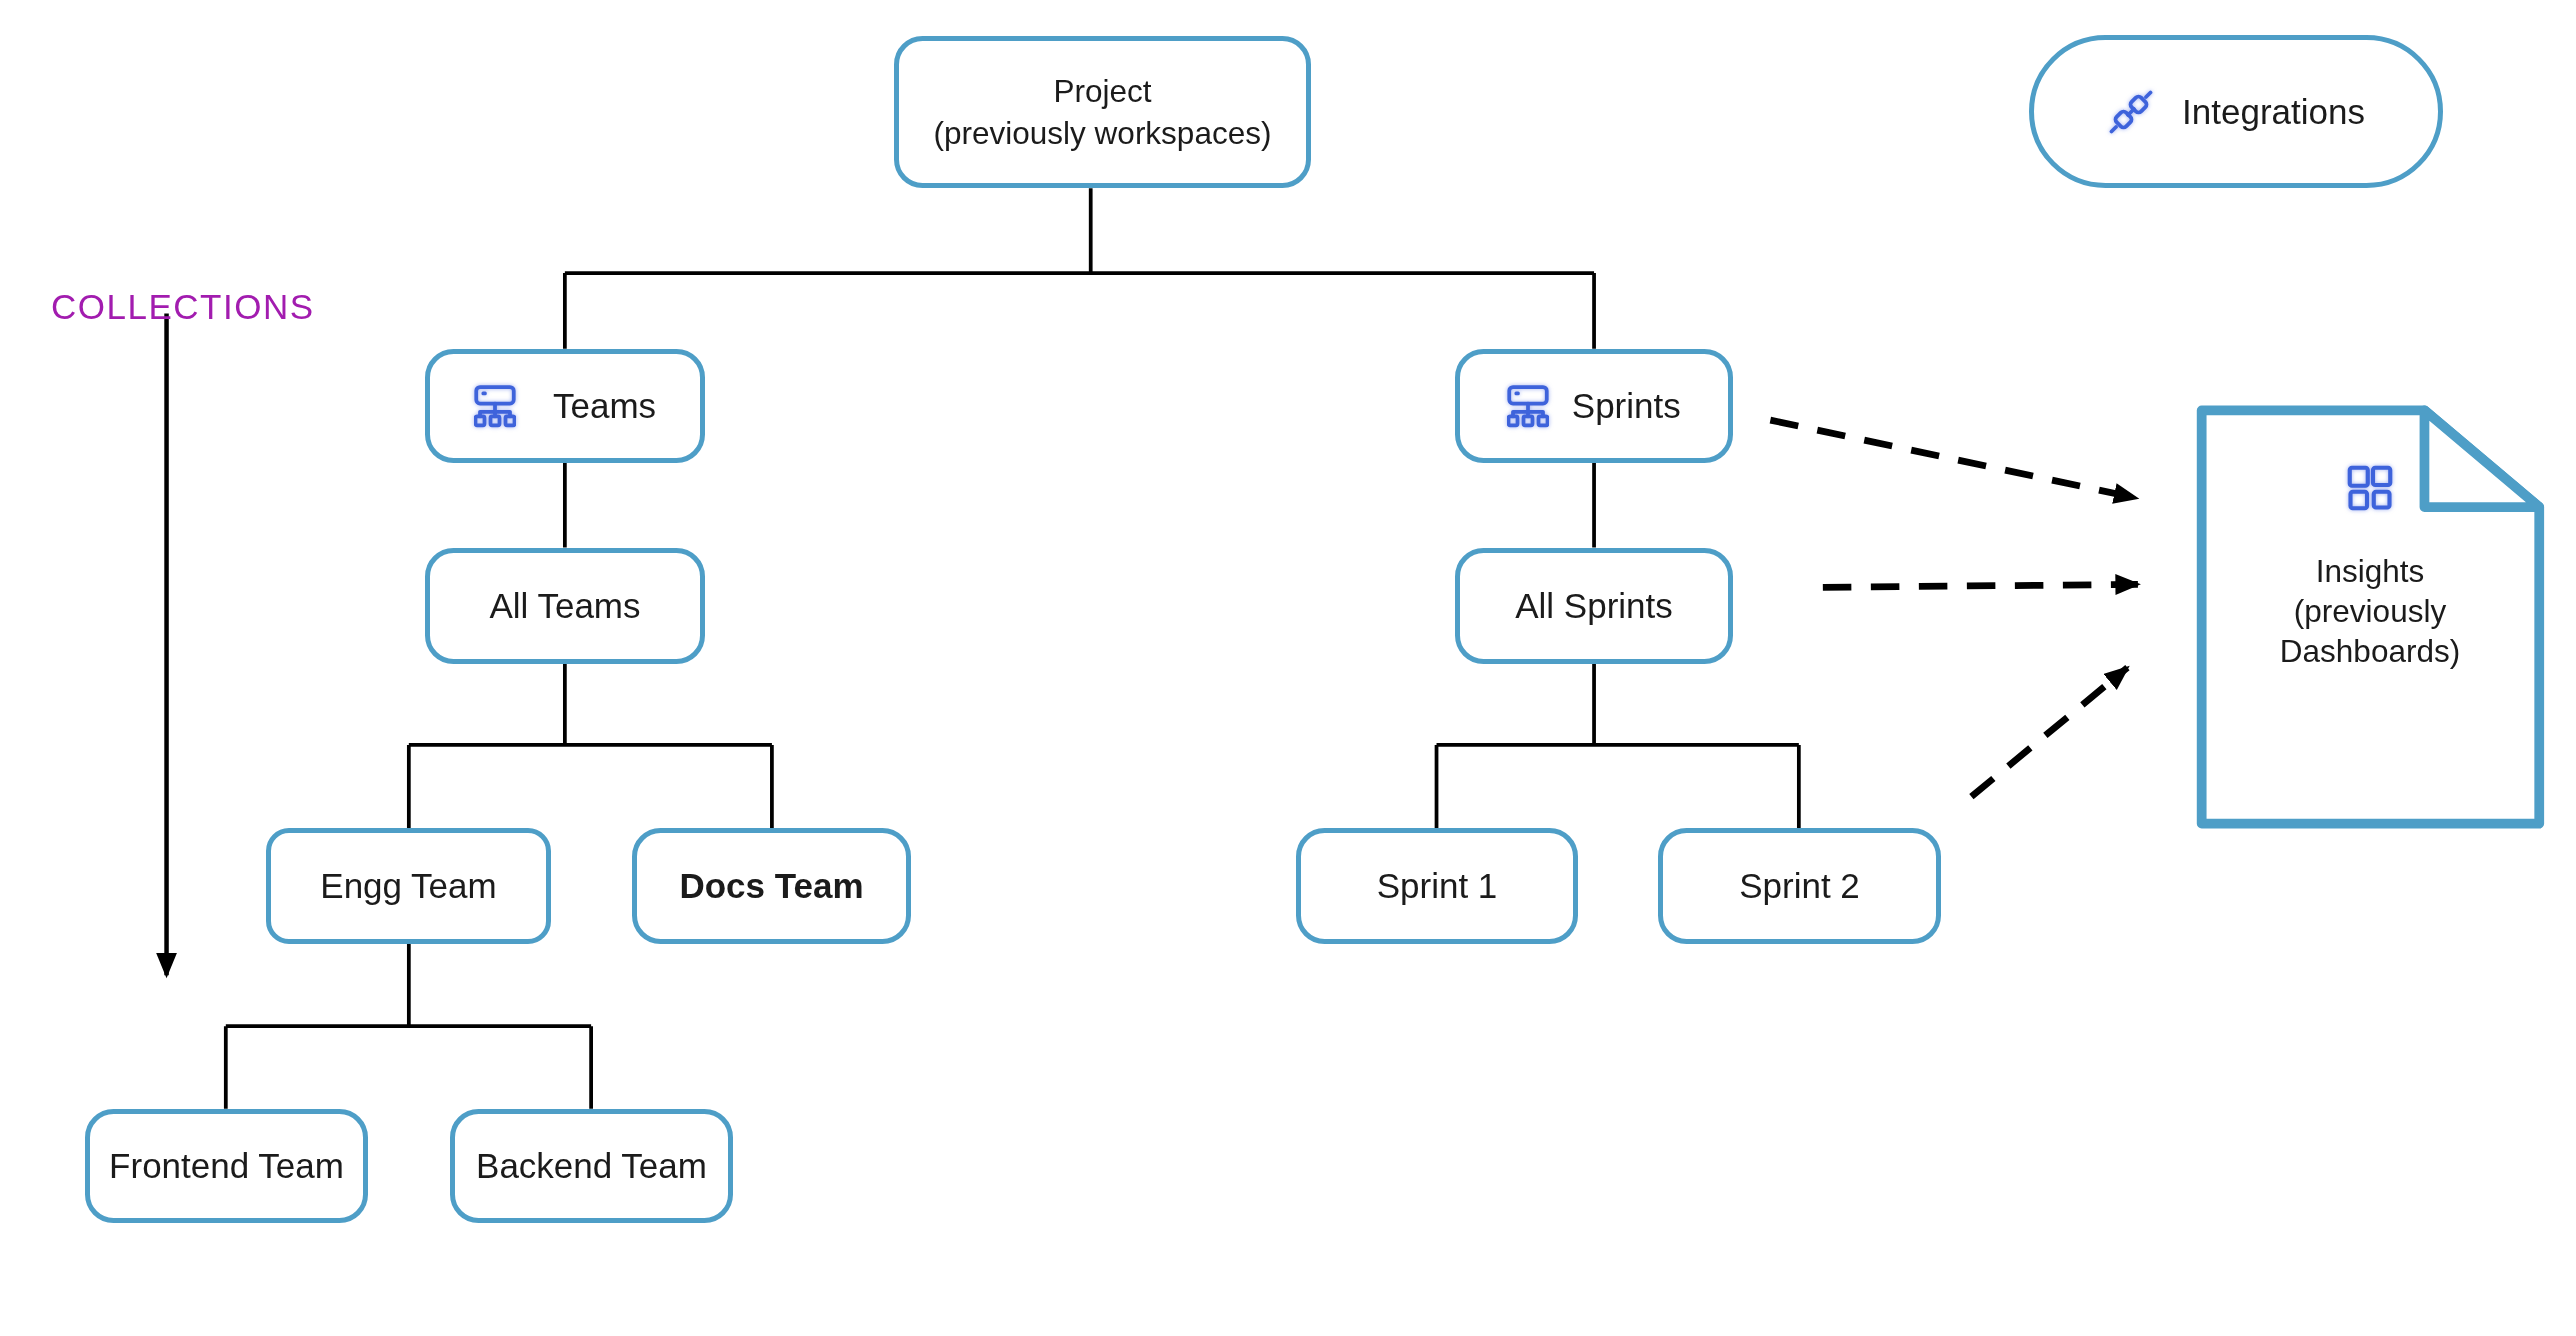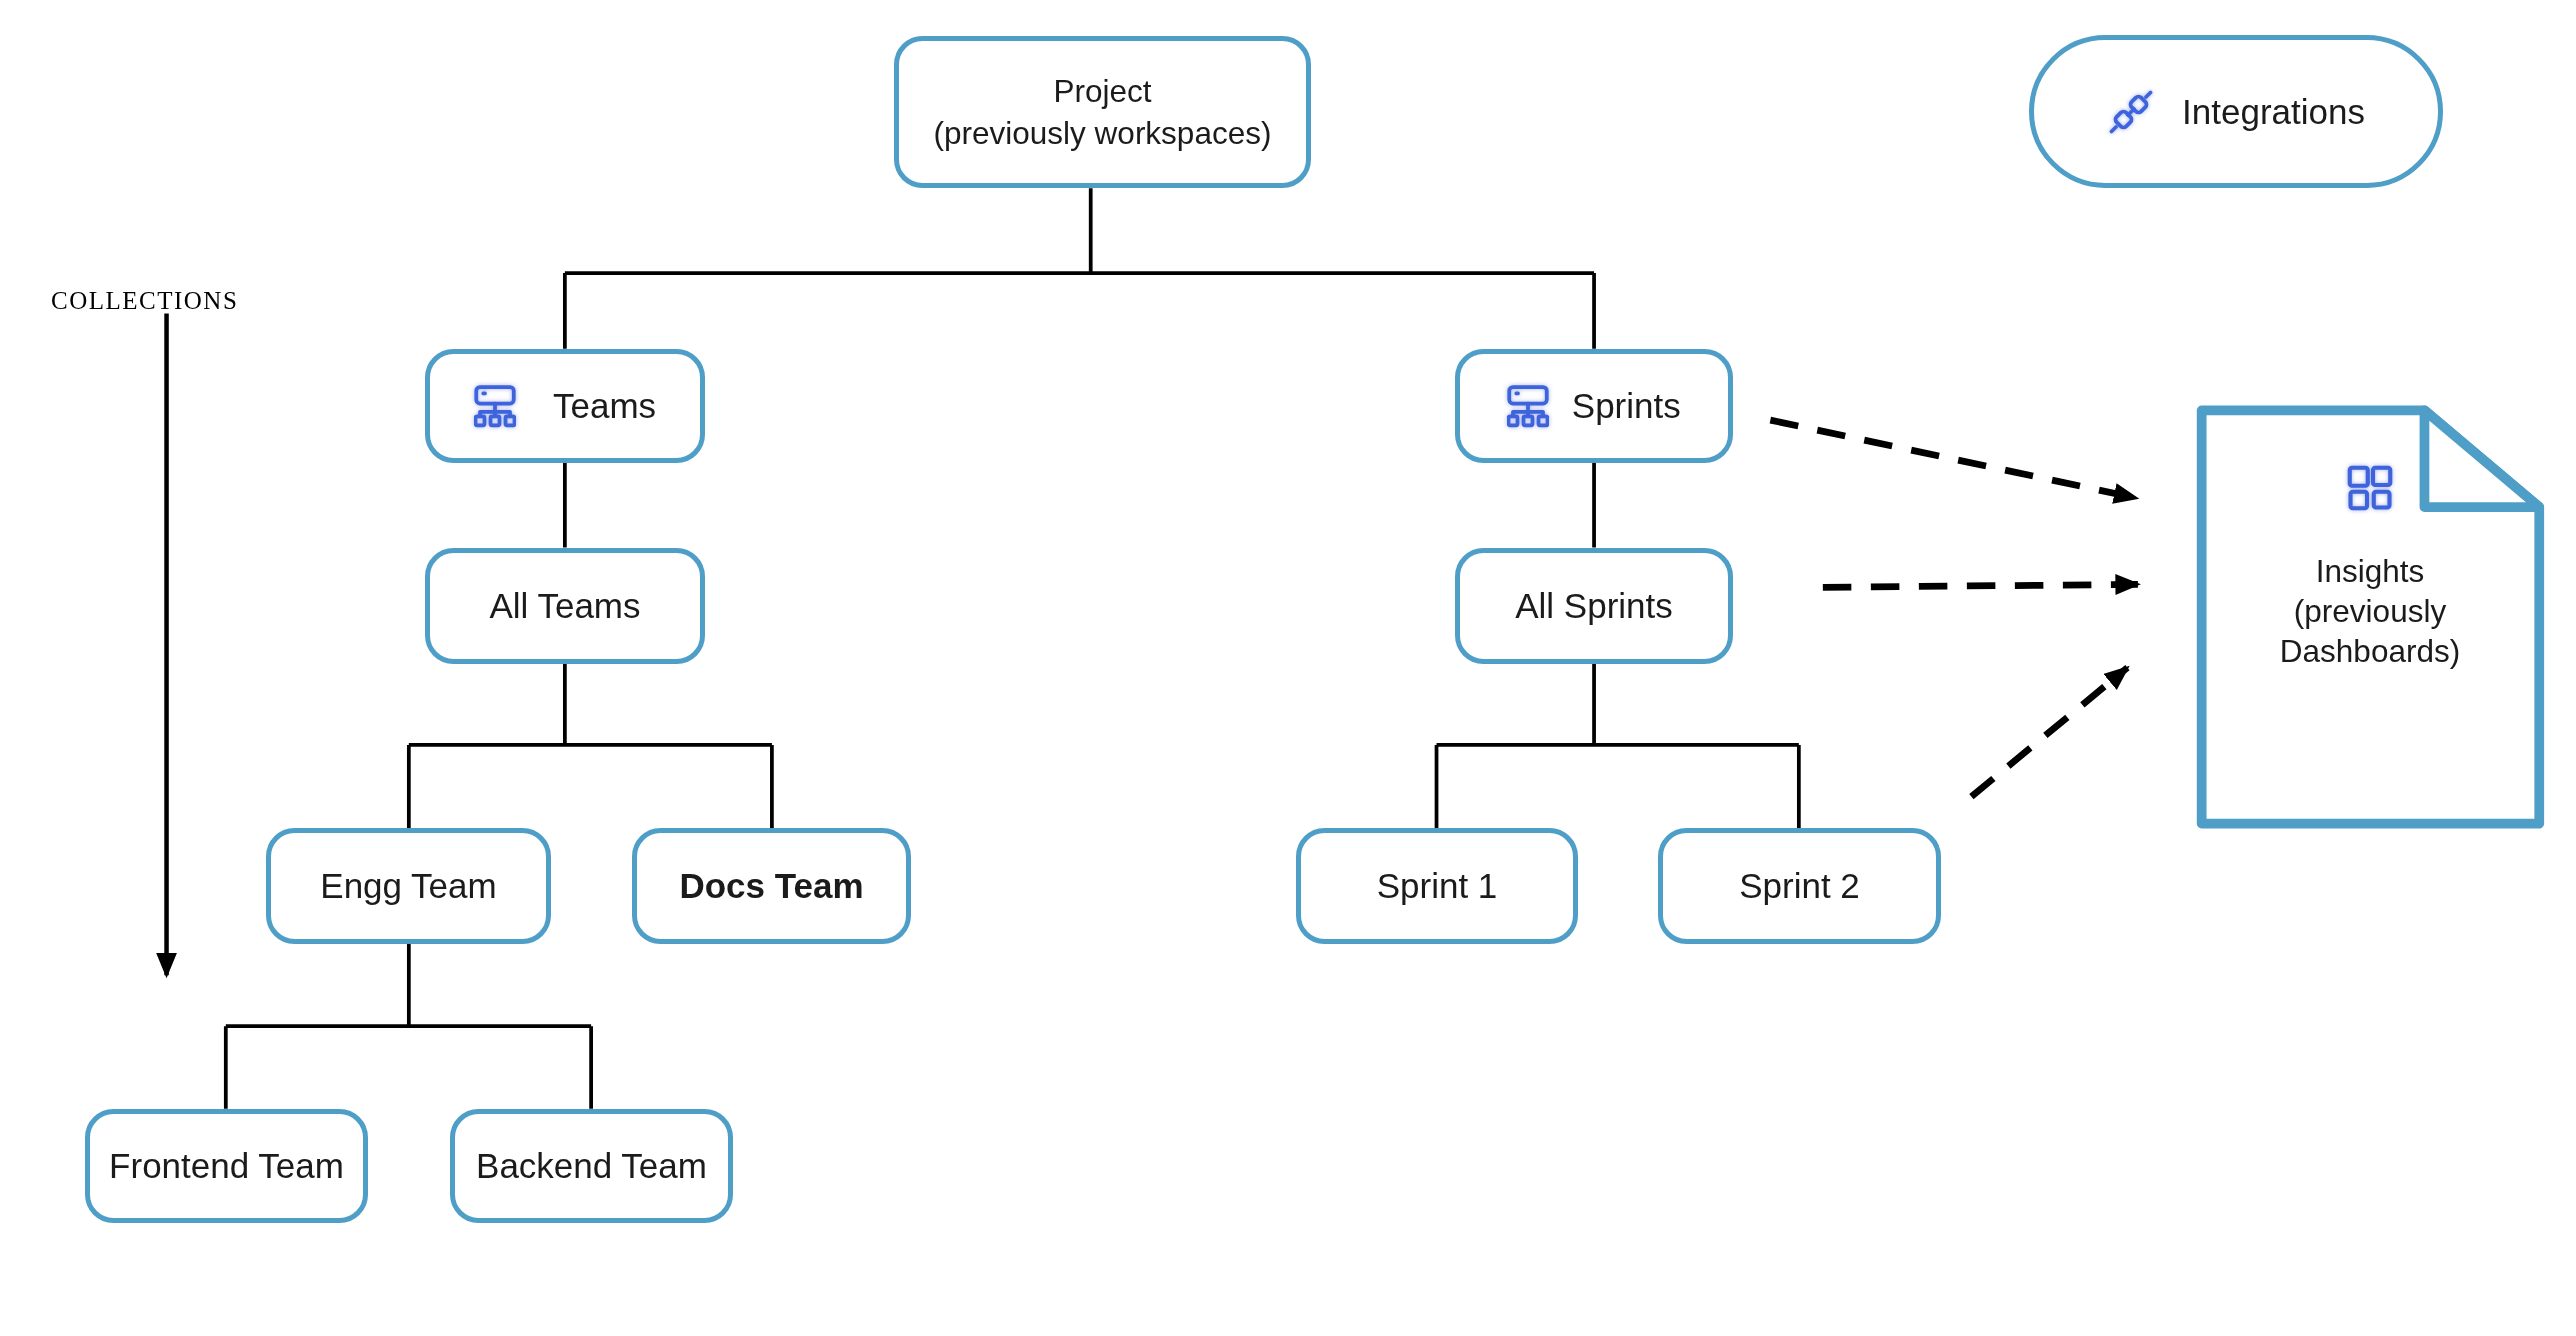--- a/index.html
+++ b/index.html
@@ -32,35 +32,34 @@
     z-index: 2;
     white-space: nowrap;
   }
   .node .nlabel { display: inline-block; }
   #project        { left: 882px; top: 36px;   width: 417px; height: 152px; font-size: 31.5px; margin-left: 12px; }
   #project .stack { text-align: center; line-height: 42px; white-space: normal; }
   #teams          { left: 425px;  top: 349px;  width: 280px; height: 114px; gap: 37px; }
   #sprints        { left: 1455px; top: 349px;  width: 278px; height: 114px; }
   #all-teams      { left: 425px;  top: 548px;  width: 280px; height: 116px; }
   #all-sprints    { left: 1455px; top: 548px;  width: 278px; height: 116px; }
-  #engg-team      { left: 266px;  top: 828px; width: 285px; height: 116px; }
+  #engg-team      { left: 266px;  top: 828px; width: 285px; height: 116px; border-radius: 23px; }
   #docs-team      { left: 632px;  top: 828px; width: 279px; height: 116px; font-weight: bold; }
   #sprint-1       { left: 1296px; top: 828px; width: 282px; height: 116px; }
   #sprint-2       { left: 1658px; top: 828px; width: 283px; height: 116px; }
   #frontend-team  { left: 85px;  top: 1109px; width: 283px; height: 114px; }
   #backend-team   { left: 450px;  top: 1109px; width: 283px; height: 114px; }
   #integrations   { left: 2029px; top: 35px;   width: 414px; height: 153px; border-radius: 77px; gap: 27px; }
   .collections-label {
     position: absolute;
     left: 51px; top: 287px;
-    font-size: 25px;
+    font-size: 35px;
     letter-spacing: 1.5px;
-    color: #000000;
+    color: #a21caf;
     z-index: 2;
-    font-family: Liberation Serif, serif;
   }
   .doc-icon {
     position: absolute;
     left: 2346px; top: 464px;
     z-index: 3;
   }
   .doc-text {
     position: absolute;
     left: 2205px; top: 551px;
     width: 330px;

